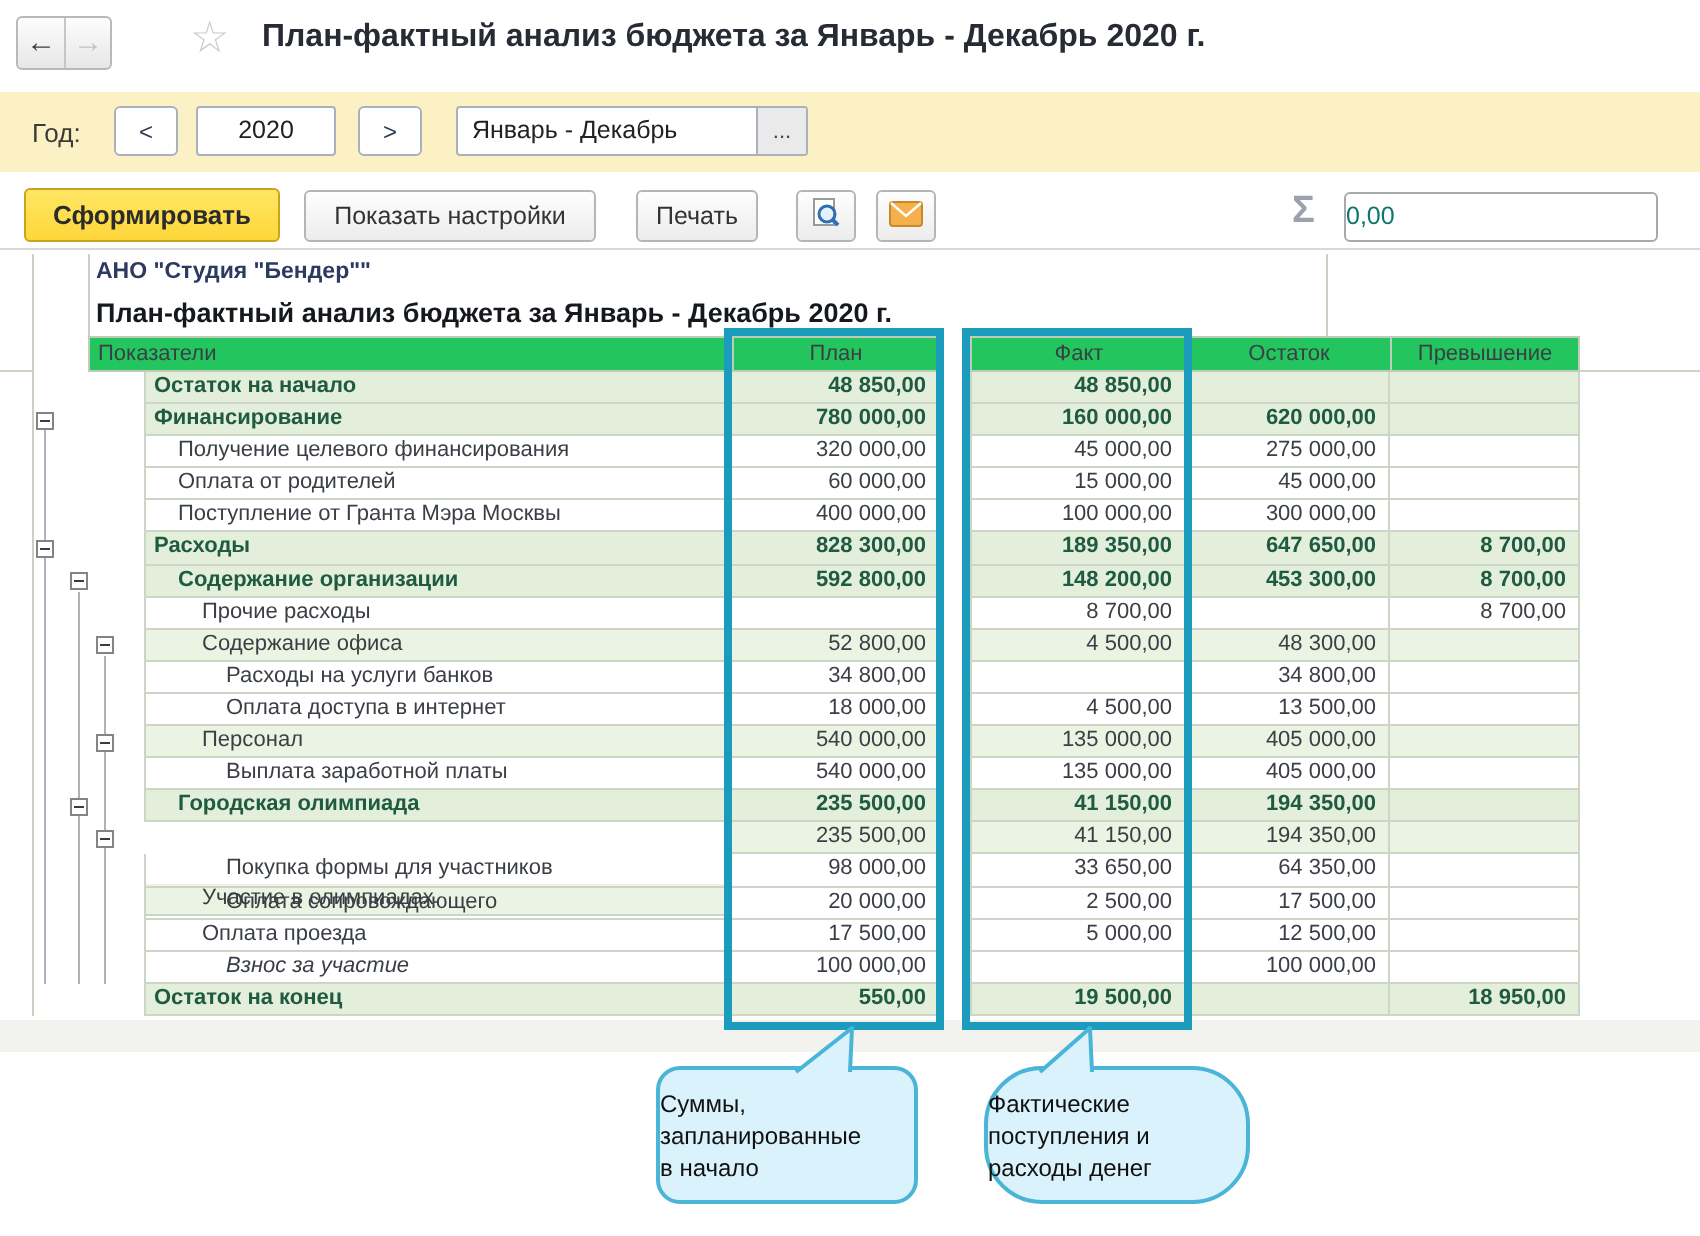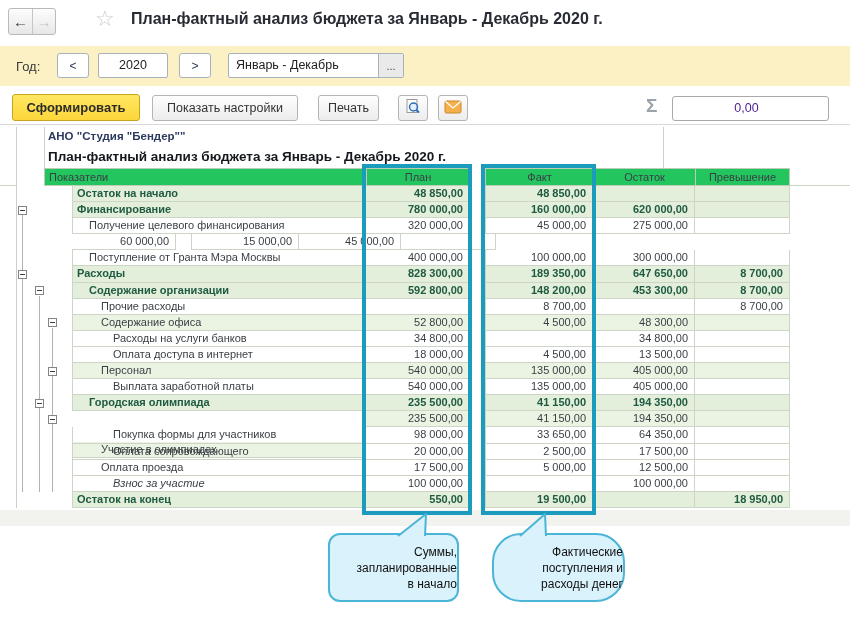--- a/index.html
+++ b/index.html
@@ -40,22 +40,22 @@
   .btn-generate { left:12px; top:94px; width:128px; height:27px;
                   background:linear-gradient(#ffe763,#fdd63a); border:1px solid #c7a41c;
                   font-weight:bold; font-size:13px; color:#2b2b2b; }
   .btn-settings { left:152px; top:95px; width:146px; height:26px; }
   .btn-print    { left:318px; top:95px; width:61px;  height:26px; }
   .btn-ico      { top:95px; width:30px; height:26px; }
   .btn-preview  { left:398px; }
   .btn-email    { left:438px; }
   .sigma { position:absolute; left:646px; top:95px; font-size:19px; font-weight:bold; color:#9aa2ab; }
   .sum-field { position:absolute; left:672px; top:96px; width:157px; height:25px; background:#fff;
-               border:1px solid #a9a9a9; border-radius:3px; text-align:center; line-height:23px;
-               padding-right:8px; font-size:12.5px; color:#4c1d95; }
+               border:1px solid #a9a9a9; border-radius:3px; text-align:left; line-height:23px;
+               padding-right:8px; font-size:12.5px; color:#0f766e; }
   .toolbar-sep { position:absolute; left:0; top:124px; width:850px; height:1px; background:#d8d8d8; }
 
   
   .report { position:absolute; left:16px; top:127px; width:774px; height:381px; font-size:11px;
             color:#3a3f45; background:#fff; }
   .report .outer-left { position:absolute; left:0; top:0; width:1px; height:381px; background:#c9d3c5; }
   .vseg { position:absolute; width:1px; background:#c9d3c5; }
   .company { position:absolute; left:32px; top:3px; font-weight:bold; font-size:11.5px;
              color:#2c3a60; white-space:nowrap; }
   .rtitle { position:absolute; left:32px; top:22px; font-weight:bold; font-size:13.5px;
@@ -85,21 +85,21 @@
   .expander { position:absolute; width:9px; height:9px; background:#fff; border:1px solid #848484; }
   .expander::after { content:""; position:absolute; left:1px; top:3px; width:5px; height:1px; background:#3c3c3c; }
   .hline-ext { position:absolute; top:185px; height:1px; background:#ccd5c6; }
   .gray-band { position:absolute; left:0; top:510px; width:850px; height:16px; background:#f2f2ee; }
 
   
   .hl-rect { position:absolute; border:4px solid #1b9cbd; z-index:5; }
   .hl-plan { left:362px; top:164px; width:110px; height:351px; }
   .hl-fact { left:481px; top:164px; width:115px; height:351px; }
   .callout { position:absolute; top:533px; height:69px; background:#daf2fb; border:2px solid #4ab5d6;
-             border-radius:12px; display:flex; flex-direction:column; align-items:flex-end;
+             border-radius:12px; display:flex; flex-direction:column; align-items:flex-start;
              justify-content:center; font-size:12px; line-height:16px; color:#111;
              text-align:center; z-index:6; }
   .callout-1 { left:328px; width:131px; }
   .callout-2 { left:492px; width:133px;border-radius:29px; }
   .pointer-svg { position:absolute; z-index:7; }
 </style>
 </head>
 <body>
 
 <div class="screen">
@@ -183,20 +183,21 @@
           <div class="dcell c-gutter"></div>
           <div class="dcell c-label" style="padding-left: 16px;">Получение целевого финансирования</div>
           <div class="dcell c-plan c-num">320 000,00</div>
           <div class="dcell c-spacer"></div>
           <div class="dcell c-fact c-num">45 000,00</div>
           <div class="dcell c-rest c-num">275 000,00</div>
           <div class="dcell c-excess c-num"></div>
         </div>
         <div class="drow">
           <div class="dcell c-gutter"></div>
+          <div class="dcell c-label" style="padding-left: 16px;">Оплата от родителей</div>
           <div class="dcell c-plan c-num">60 000,00</div>
           <div class="dcell c-spacer"></div>
           <div class="dcell c-fact c-num">15 000,00</div>
           <div class="dcell c-rest c-num">45 000,00</div>
           <div class="dcell c-excess c-num"></div>
         </div>
         <div class="drow">
           <div class="dcell c-gutter"></div>
           <div class="dcell c-label" style="padding-left: 16px;">Поступление от Гранта Мэра Москвы</div>
           <div class="dcell c-plan c-num">400 000,00</div>

